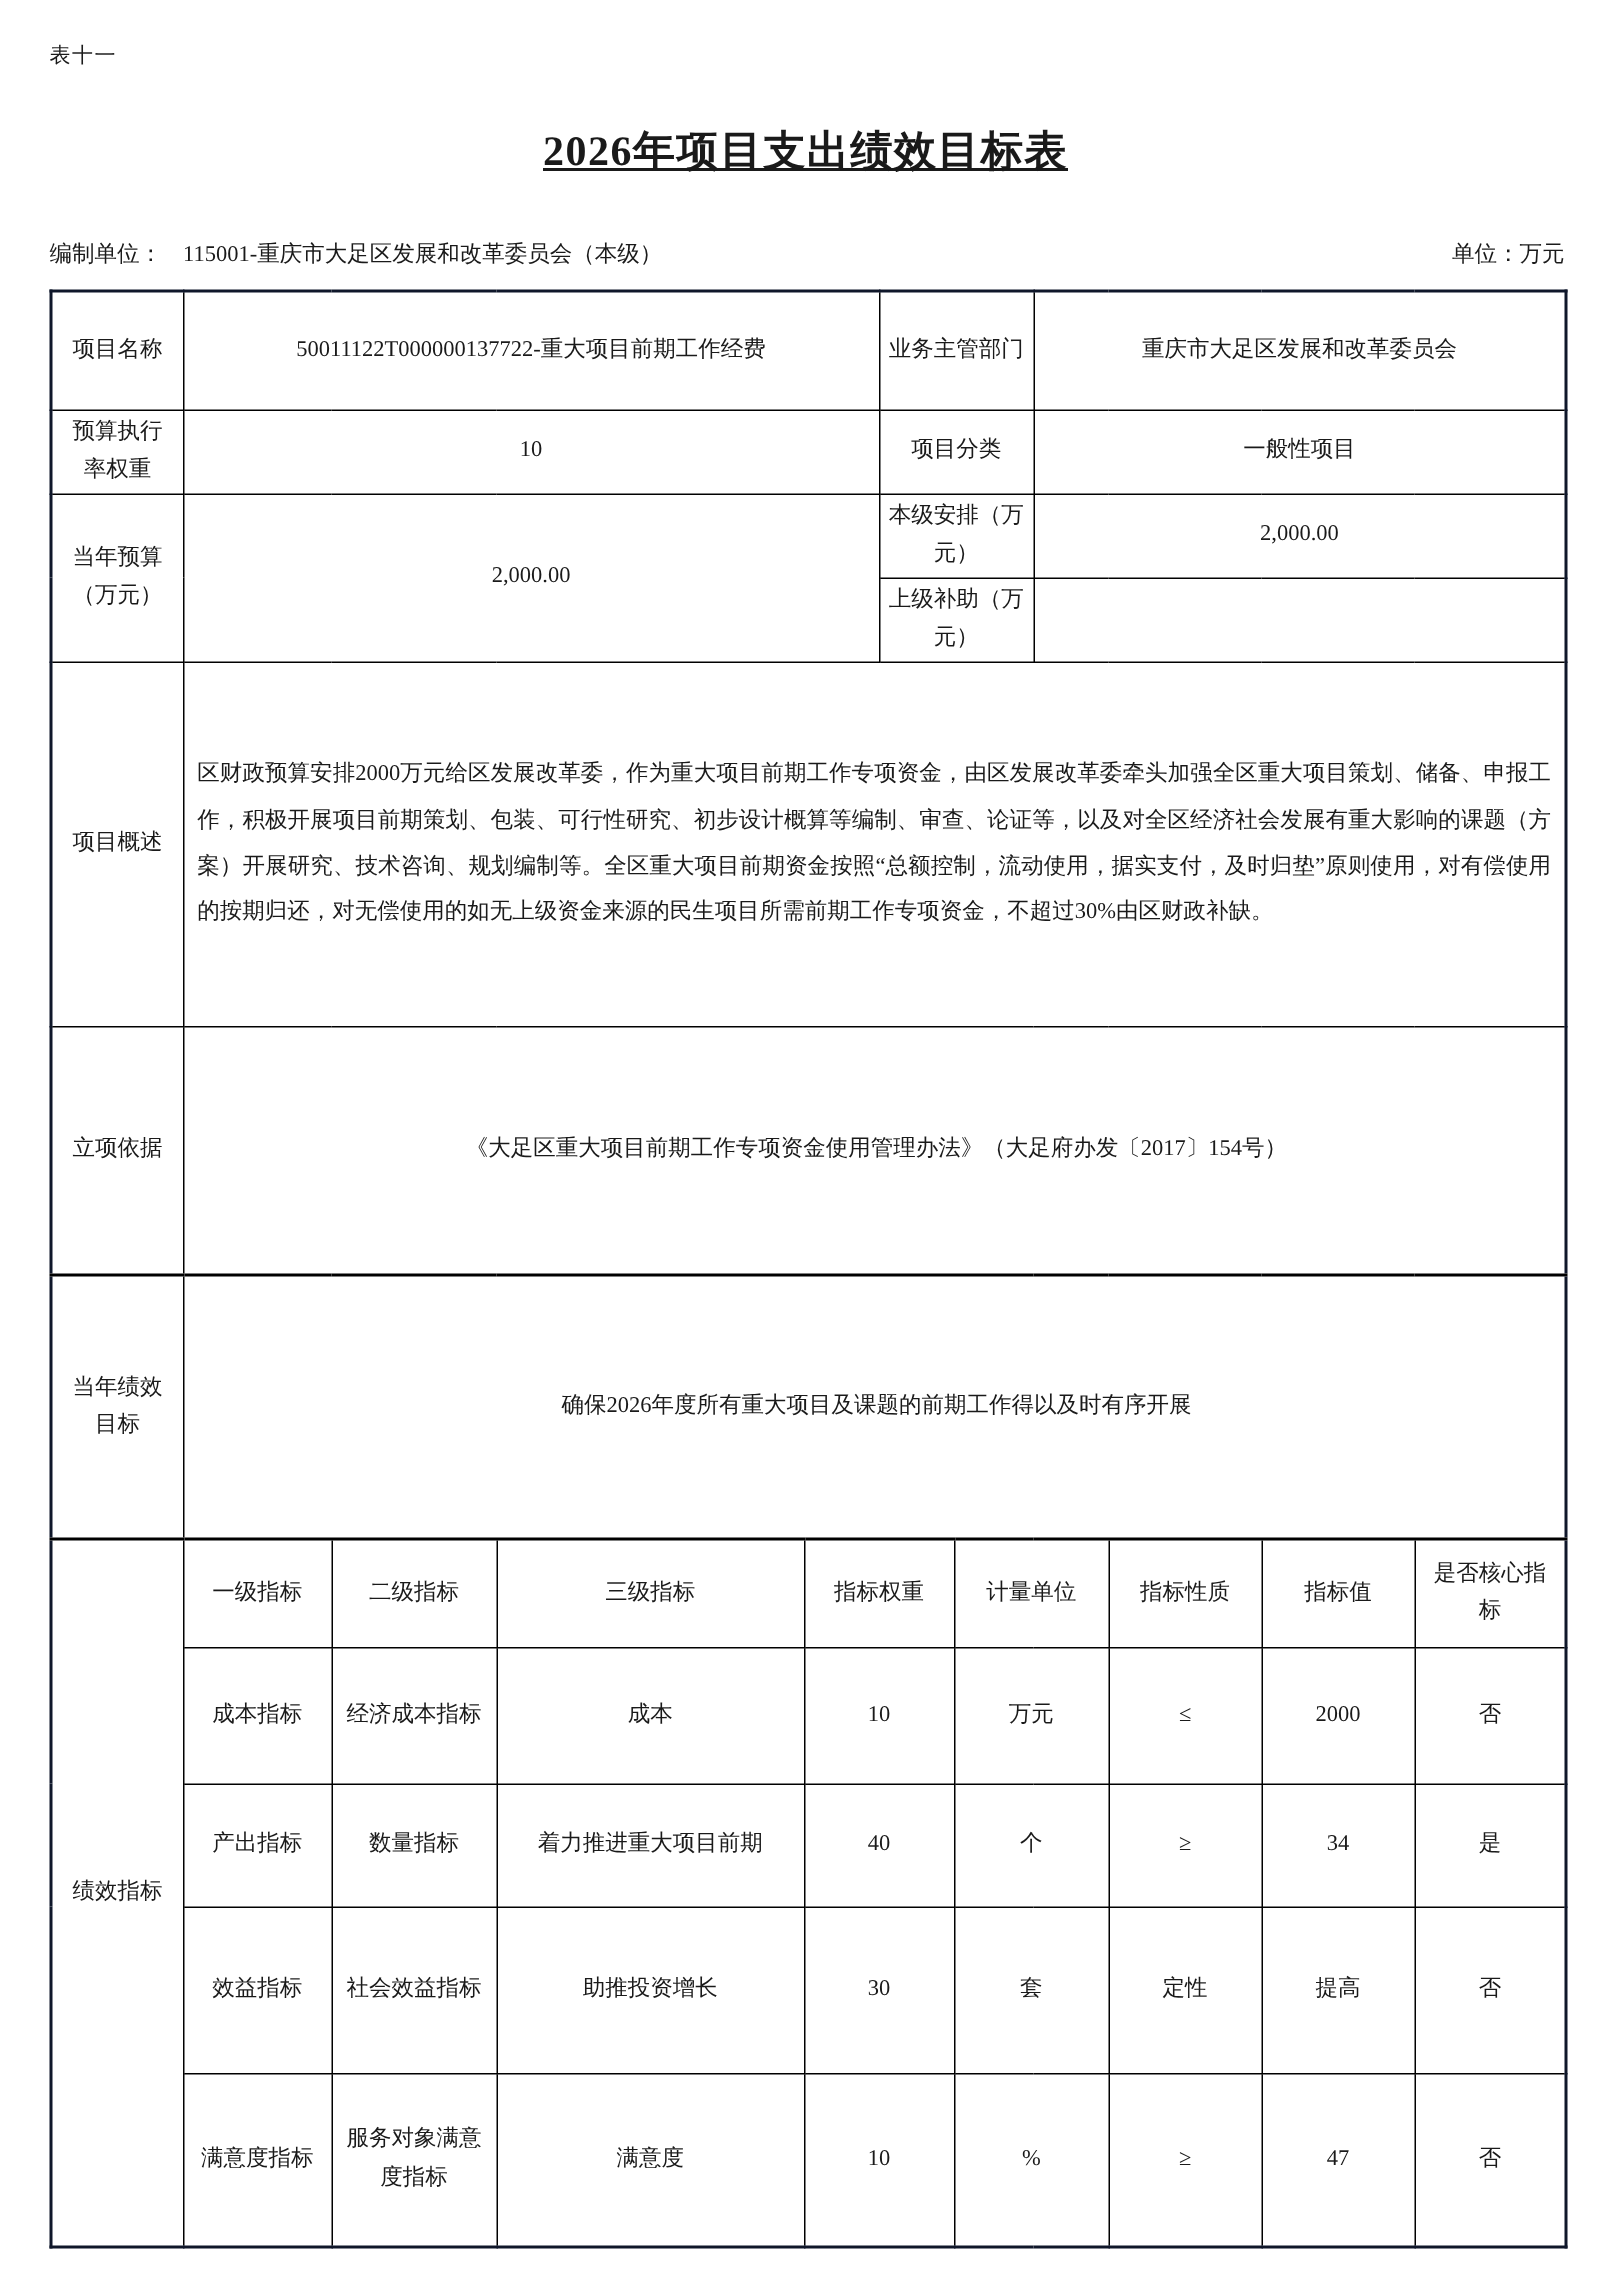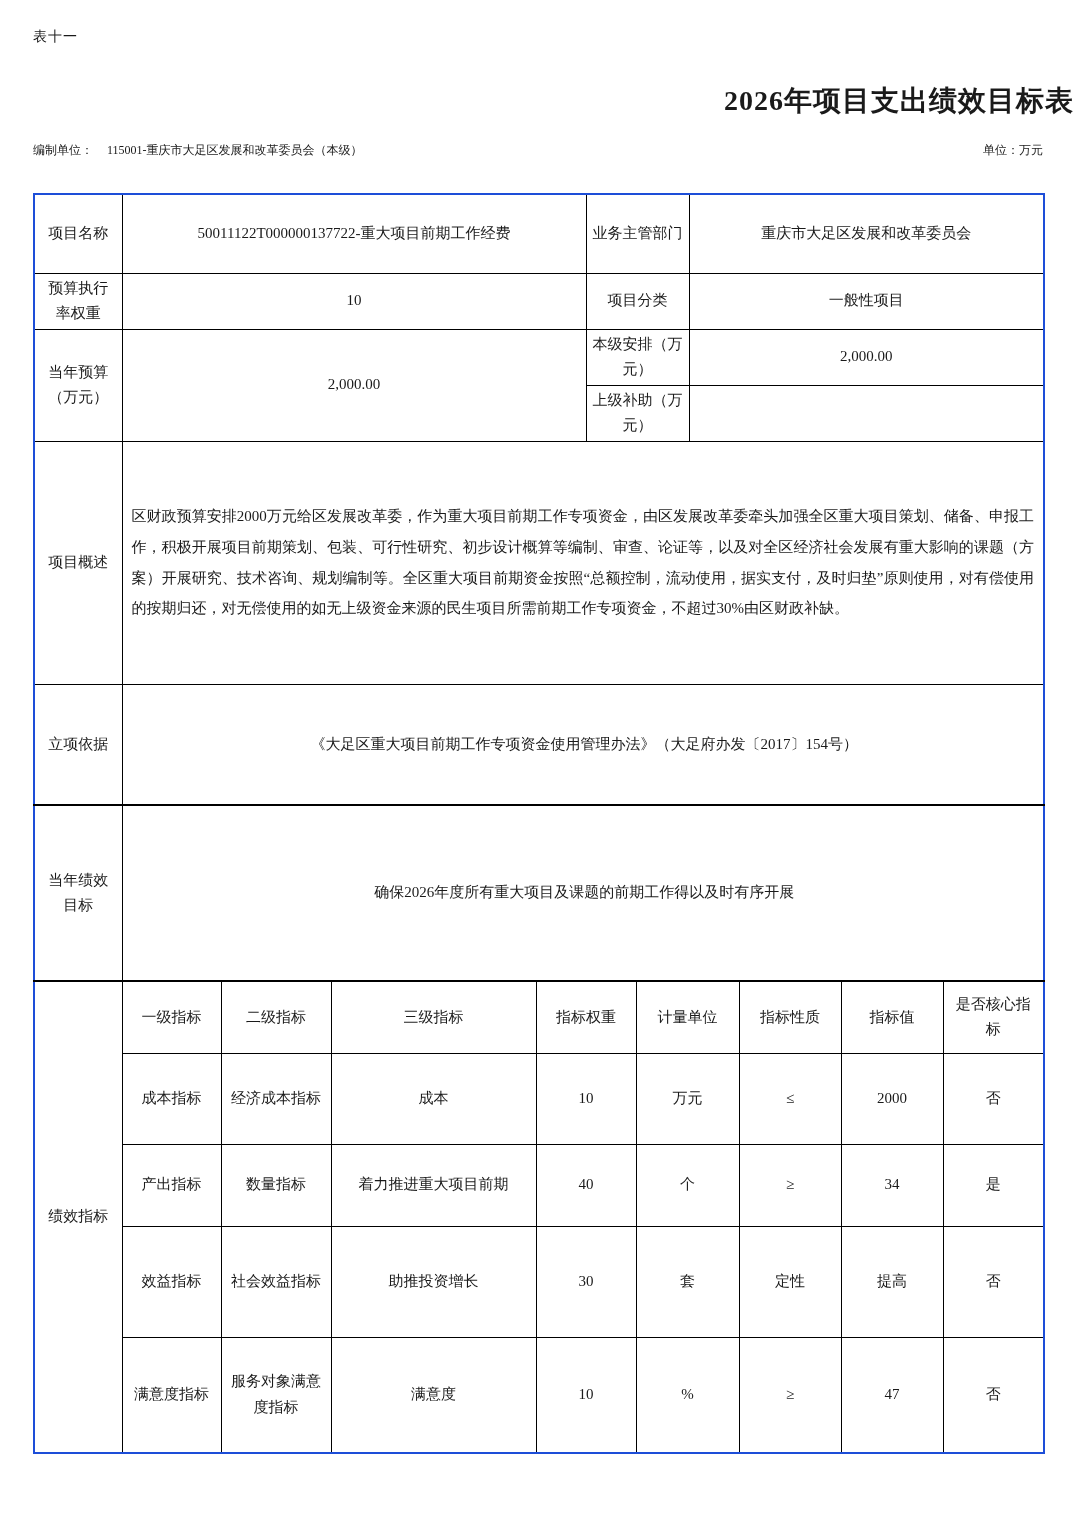--- a/index.html
+++ b/index.html
@@ -8,33 +8,34 @@
     background:#ffffff;
     font-family:"Liberation Serif","DejaVu Serif",serif;
     color:#1a1a1a;
   }
   .corner-label{
     position:absolute;left:33px;top:28px;
     font-size:14px;letter-spacing:1px;
   }
   .doc-title{
     position:absolute;left:0;top:82px;width:100%;
-    text-align:right;font-size:28px;font-weight:bold;
+    text-align:center;font-size:28px;font-weight:bold;
     letter-spacing:1px;
+    text-decoration:underline;
   }
   .meta-row{
-    position:absolute;left:33px;top:142px;width:1010px;
+    position:absolute;left:33px;top:160px;width:1010px;
     display:flex;justify-content:space-between;
-    font-size:12px;
+    font-size:15px;
   }
   .meta-left .gap{display:inline-block;width:14px;}
   table.main{
     position:absolute;left:33px;top:193px;width:1010px;
     border-collapse:collapse;table-layout:fixed;
-    border:2px solid #1d4ed8;
+    border:2px solid #0f172a;
   }
   td{
     border:1px solid #000;
     font-size:15px;line-height:1.7;
     text-align:center;vertical-align:middle;
     padding:2px 6px;overflow:hidden;
     word-break:break-word;
   }
   tr.thick td{border-top-width:2px;}
   td.left{text-align:center;}
@@ -96,21 +97,21 @@
   <tr style="height:51px">
     <td colspan="2">上级补助（万元）</td>
     <td colspan="4"></td>
   </tr>
 
   <tr style="height:243px">
     <td>项目概述</td>
     <td colspan="10" class="justify">区财政预算安排2000万元给区发展改革委，作为重大项目前期工作专项资金，由区发展改革委牵头加强全区重大项目策划、储备、申报工作，积极开展项目前期策划、包装、可行性研究、初步设计概算等编制、审查、论证等，以及对全区经济社会发展有重大影响的课题（方案）开展研究、技术咨询、规划编制等。全区重大项目前期资金按照“总额控制，流动使用，据实支付，及时归垫”原则使用，对有偿使用的按期归还，对无偿使用的如无上级资金来源的民生项目所需前期工作专项资金，不超过30%由区财政补缺。</td>
   </tr>
 
-  <tr style="height:121px">
+  <tr style="height:166px">
     <td>立项依据</td>
     <td colspan="10" class="left basis">《大足区重大项目前期工作专项资金使用管理办法》（大足府办发〔2017〕154号）</td>
   </tr>
 
   <tr style="height:176px" class="thick">
     <td>当年绩效目标</td>
     <td colspan="10" class="left basis">确保2026年度所有重大项目及课题的前期工作得以及时有序开展</td>
   </tr>
 
   <tr style="height:72px" class="thick">

